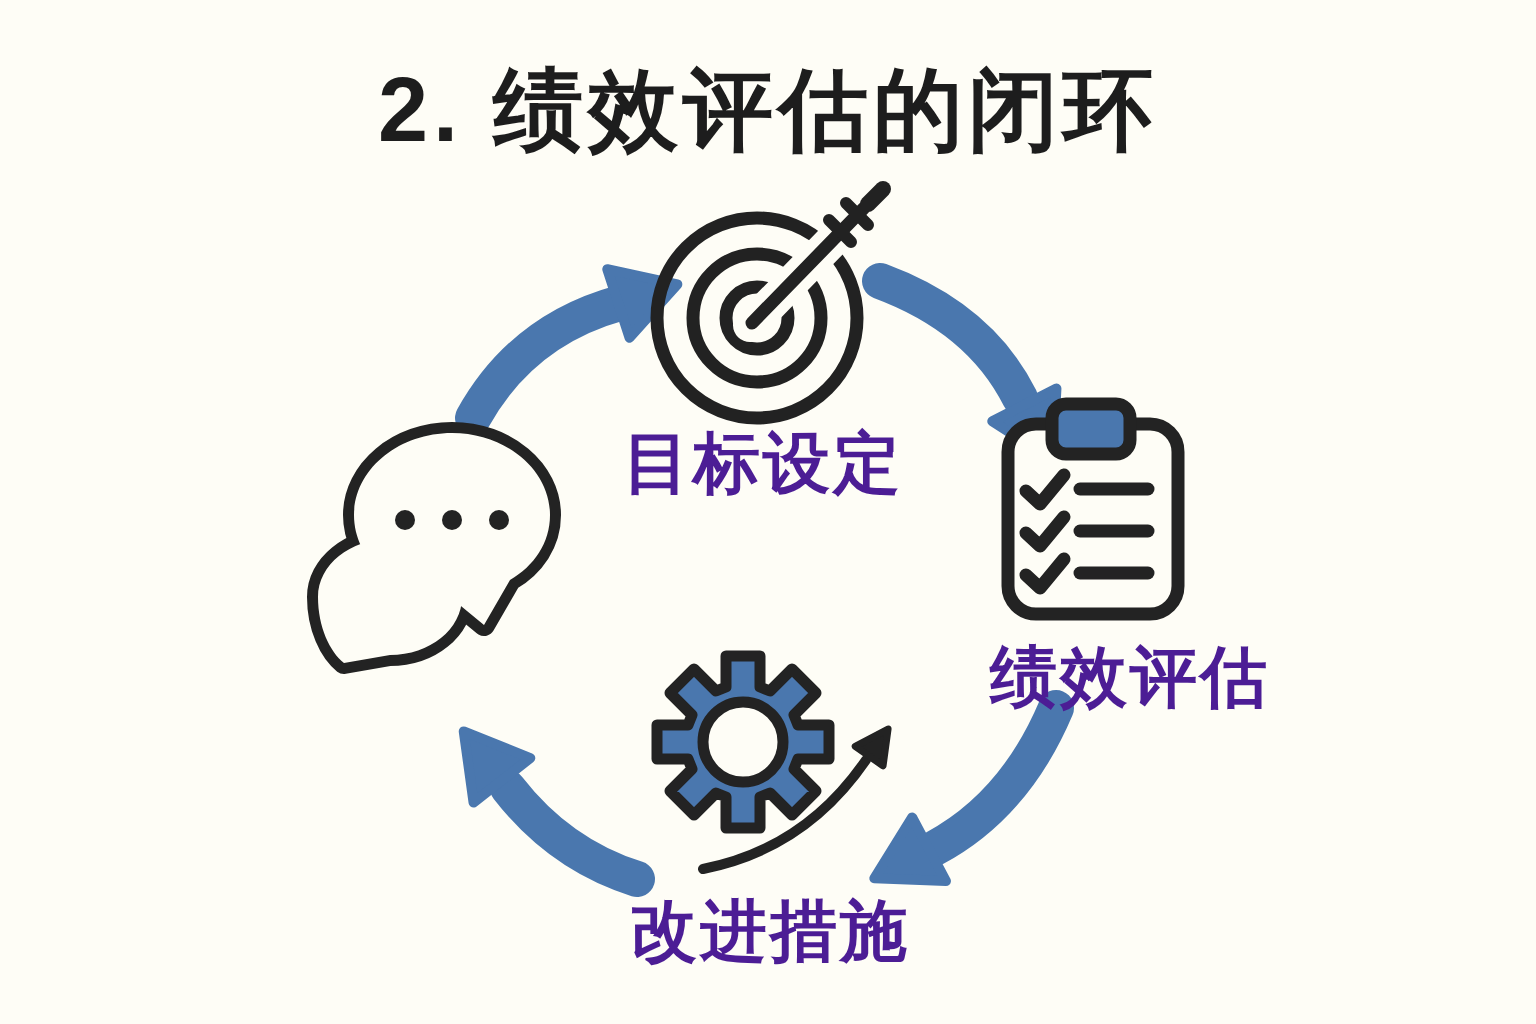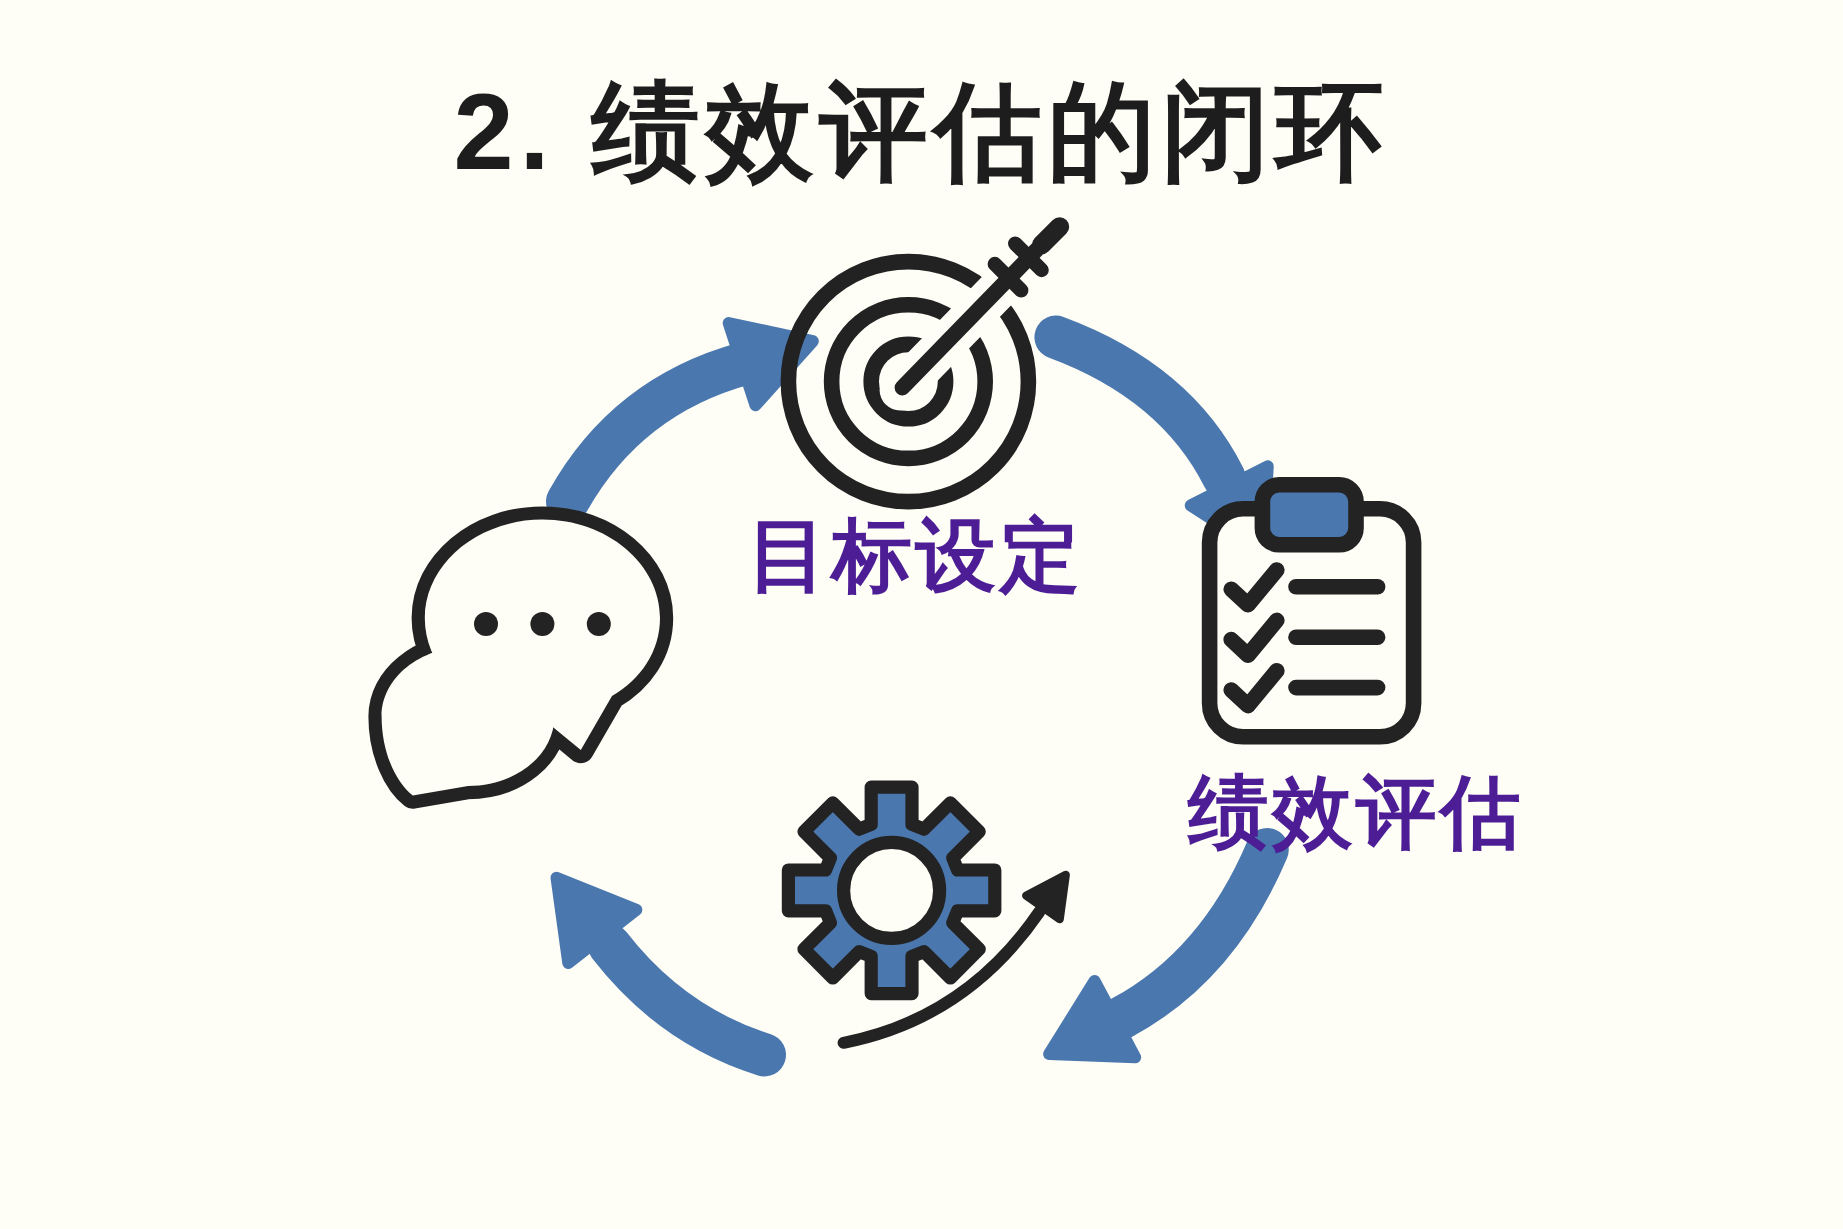--- a/index.html
+++ b/index.html
@@ -133,14 +133,15 @@
       <g>
         <circle cx="405" cy="520" r="10" fill="#232323"></circle>
         <circle cx="452" cy="520" r="10" fill="#232323"></circle>
         <circle cx="499" cy="520" r="10" fill="#232323"></circle>
       </g>
     </g>
   </svg>
 
   <div class="step-label label-goal">目标设定</div>
   <div class="step-label label-evaluation">绩效评估</div>
+  <div class="step-label label-improvement">改进措施</div>
 
 </div>
 
 </body></html>

